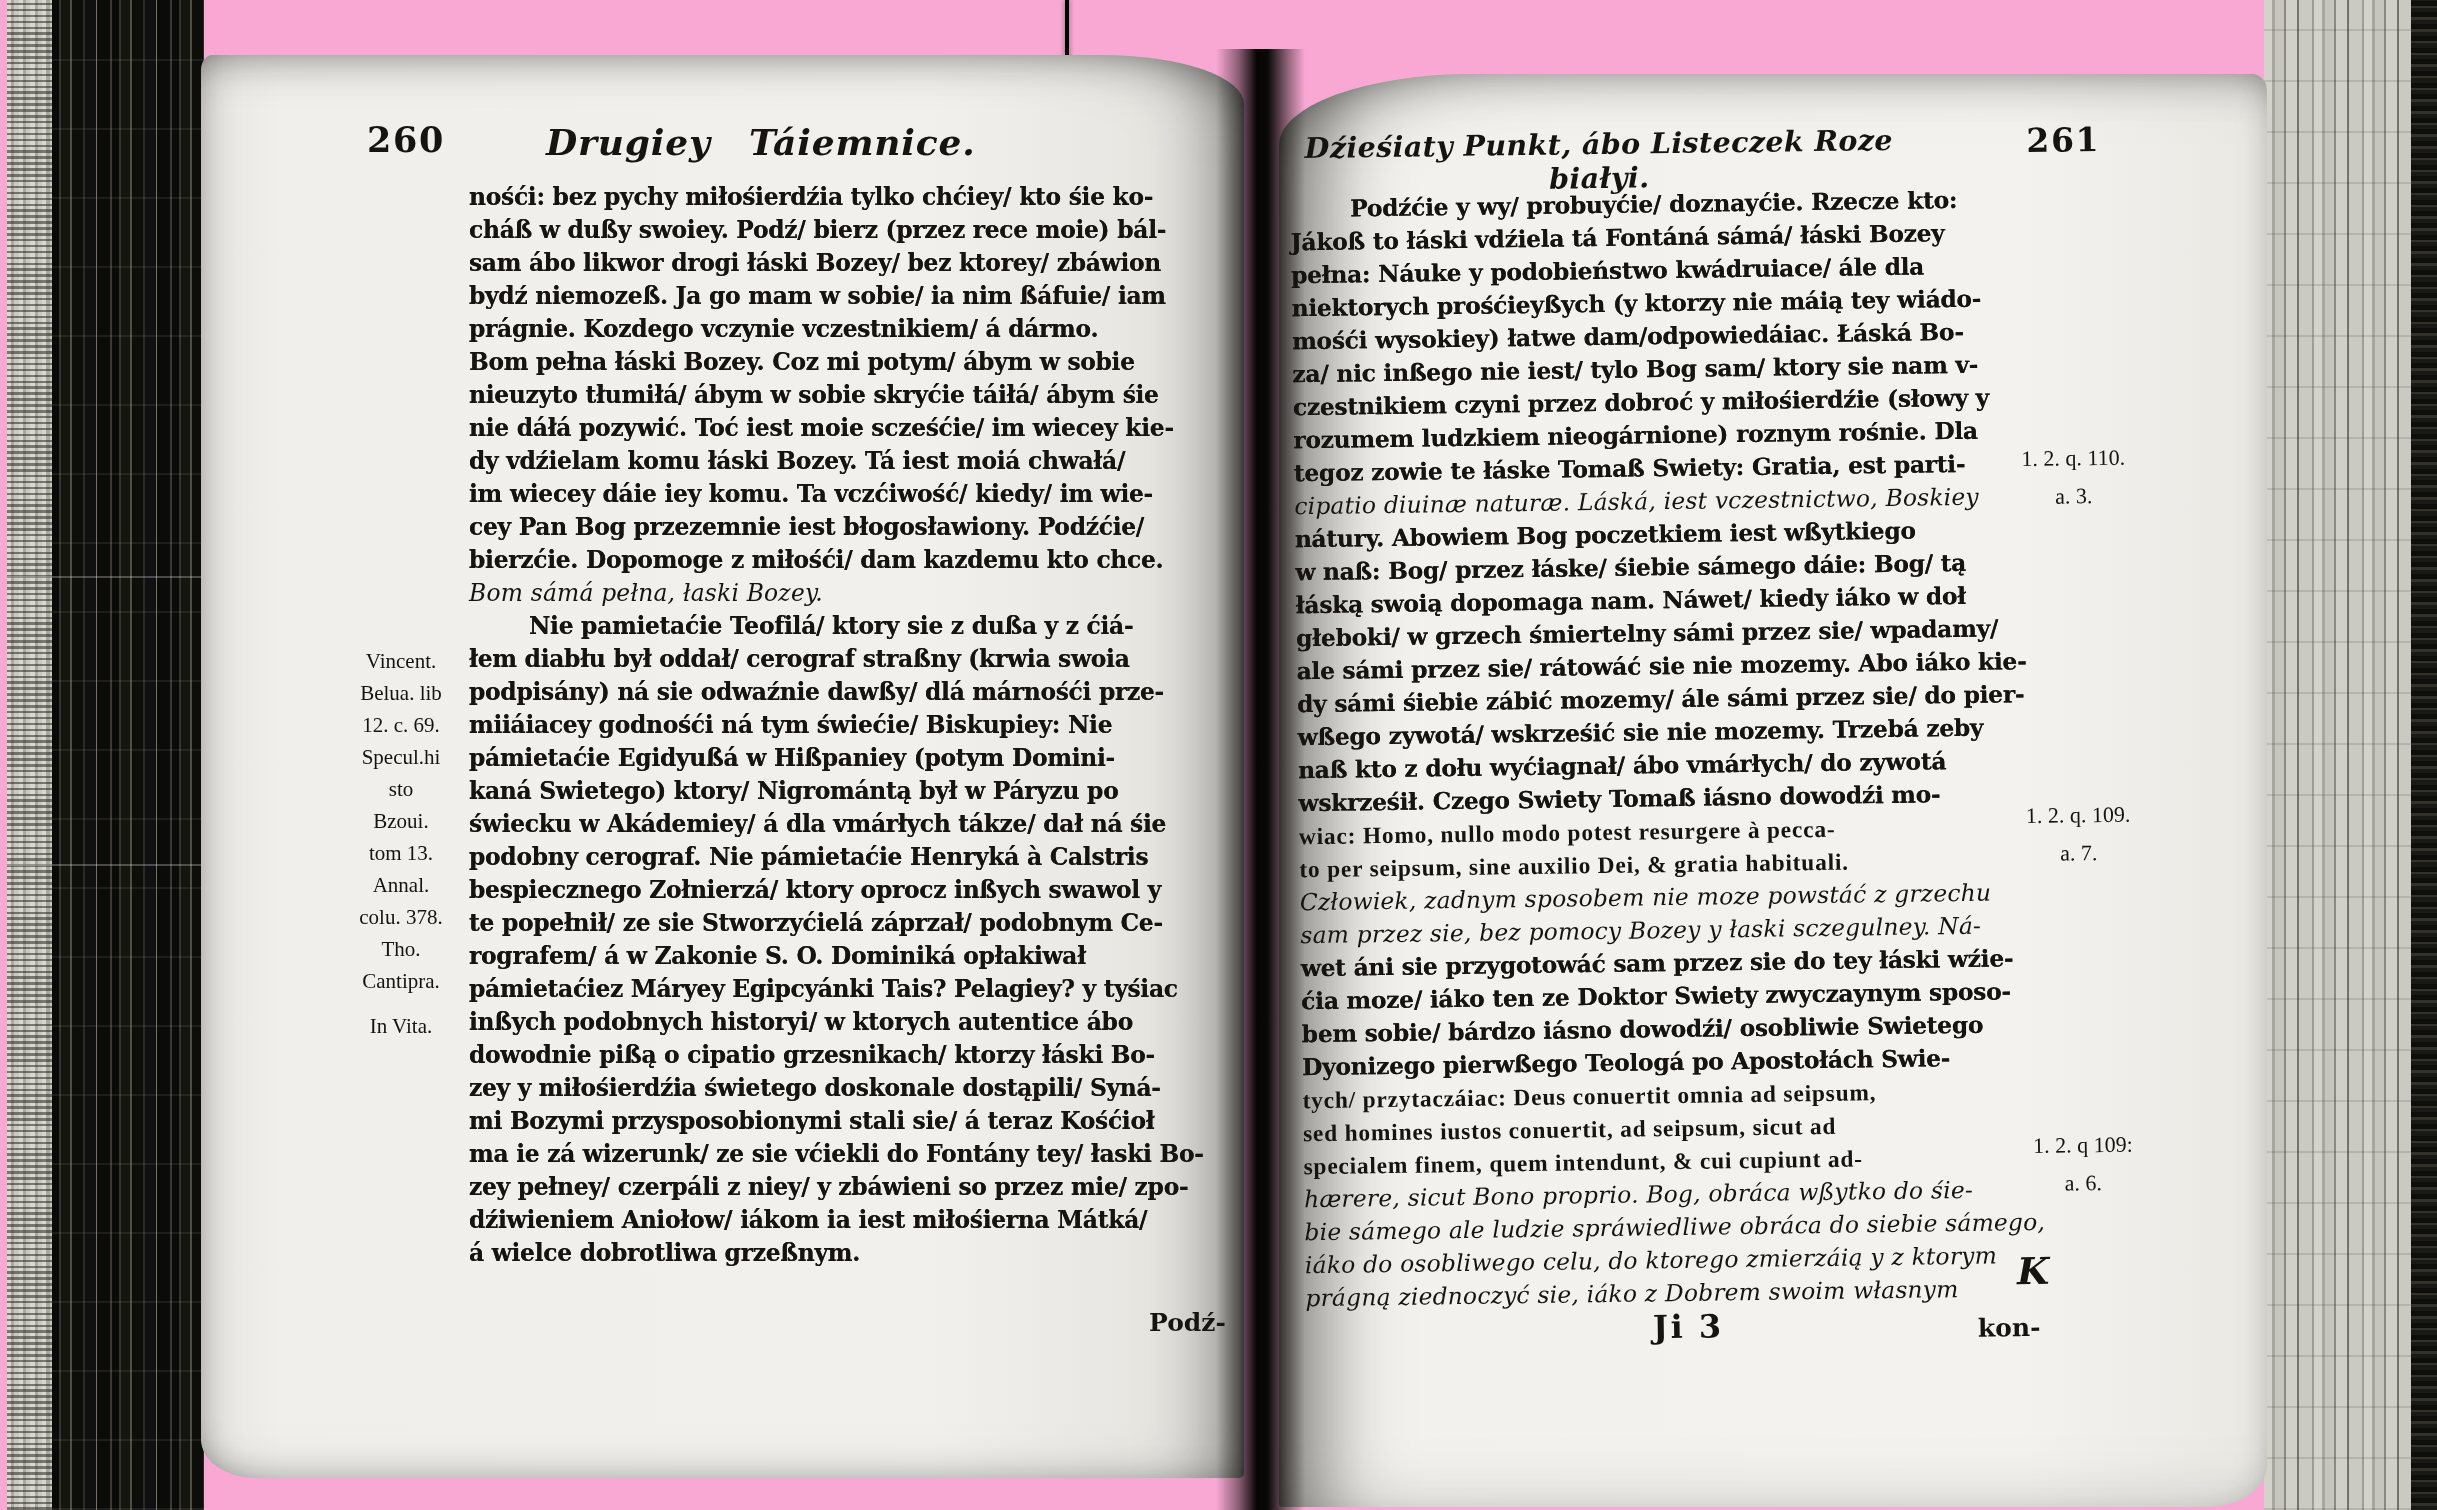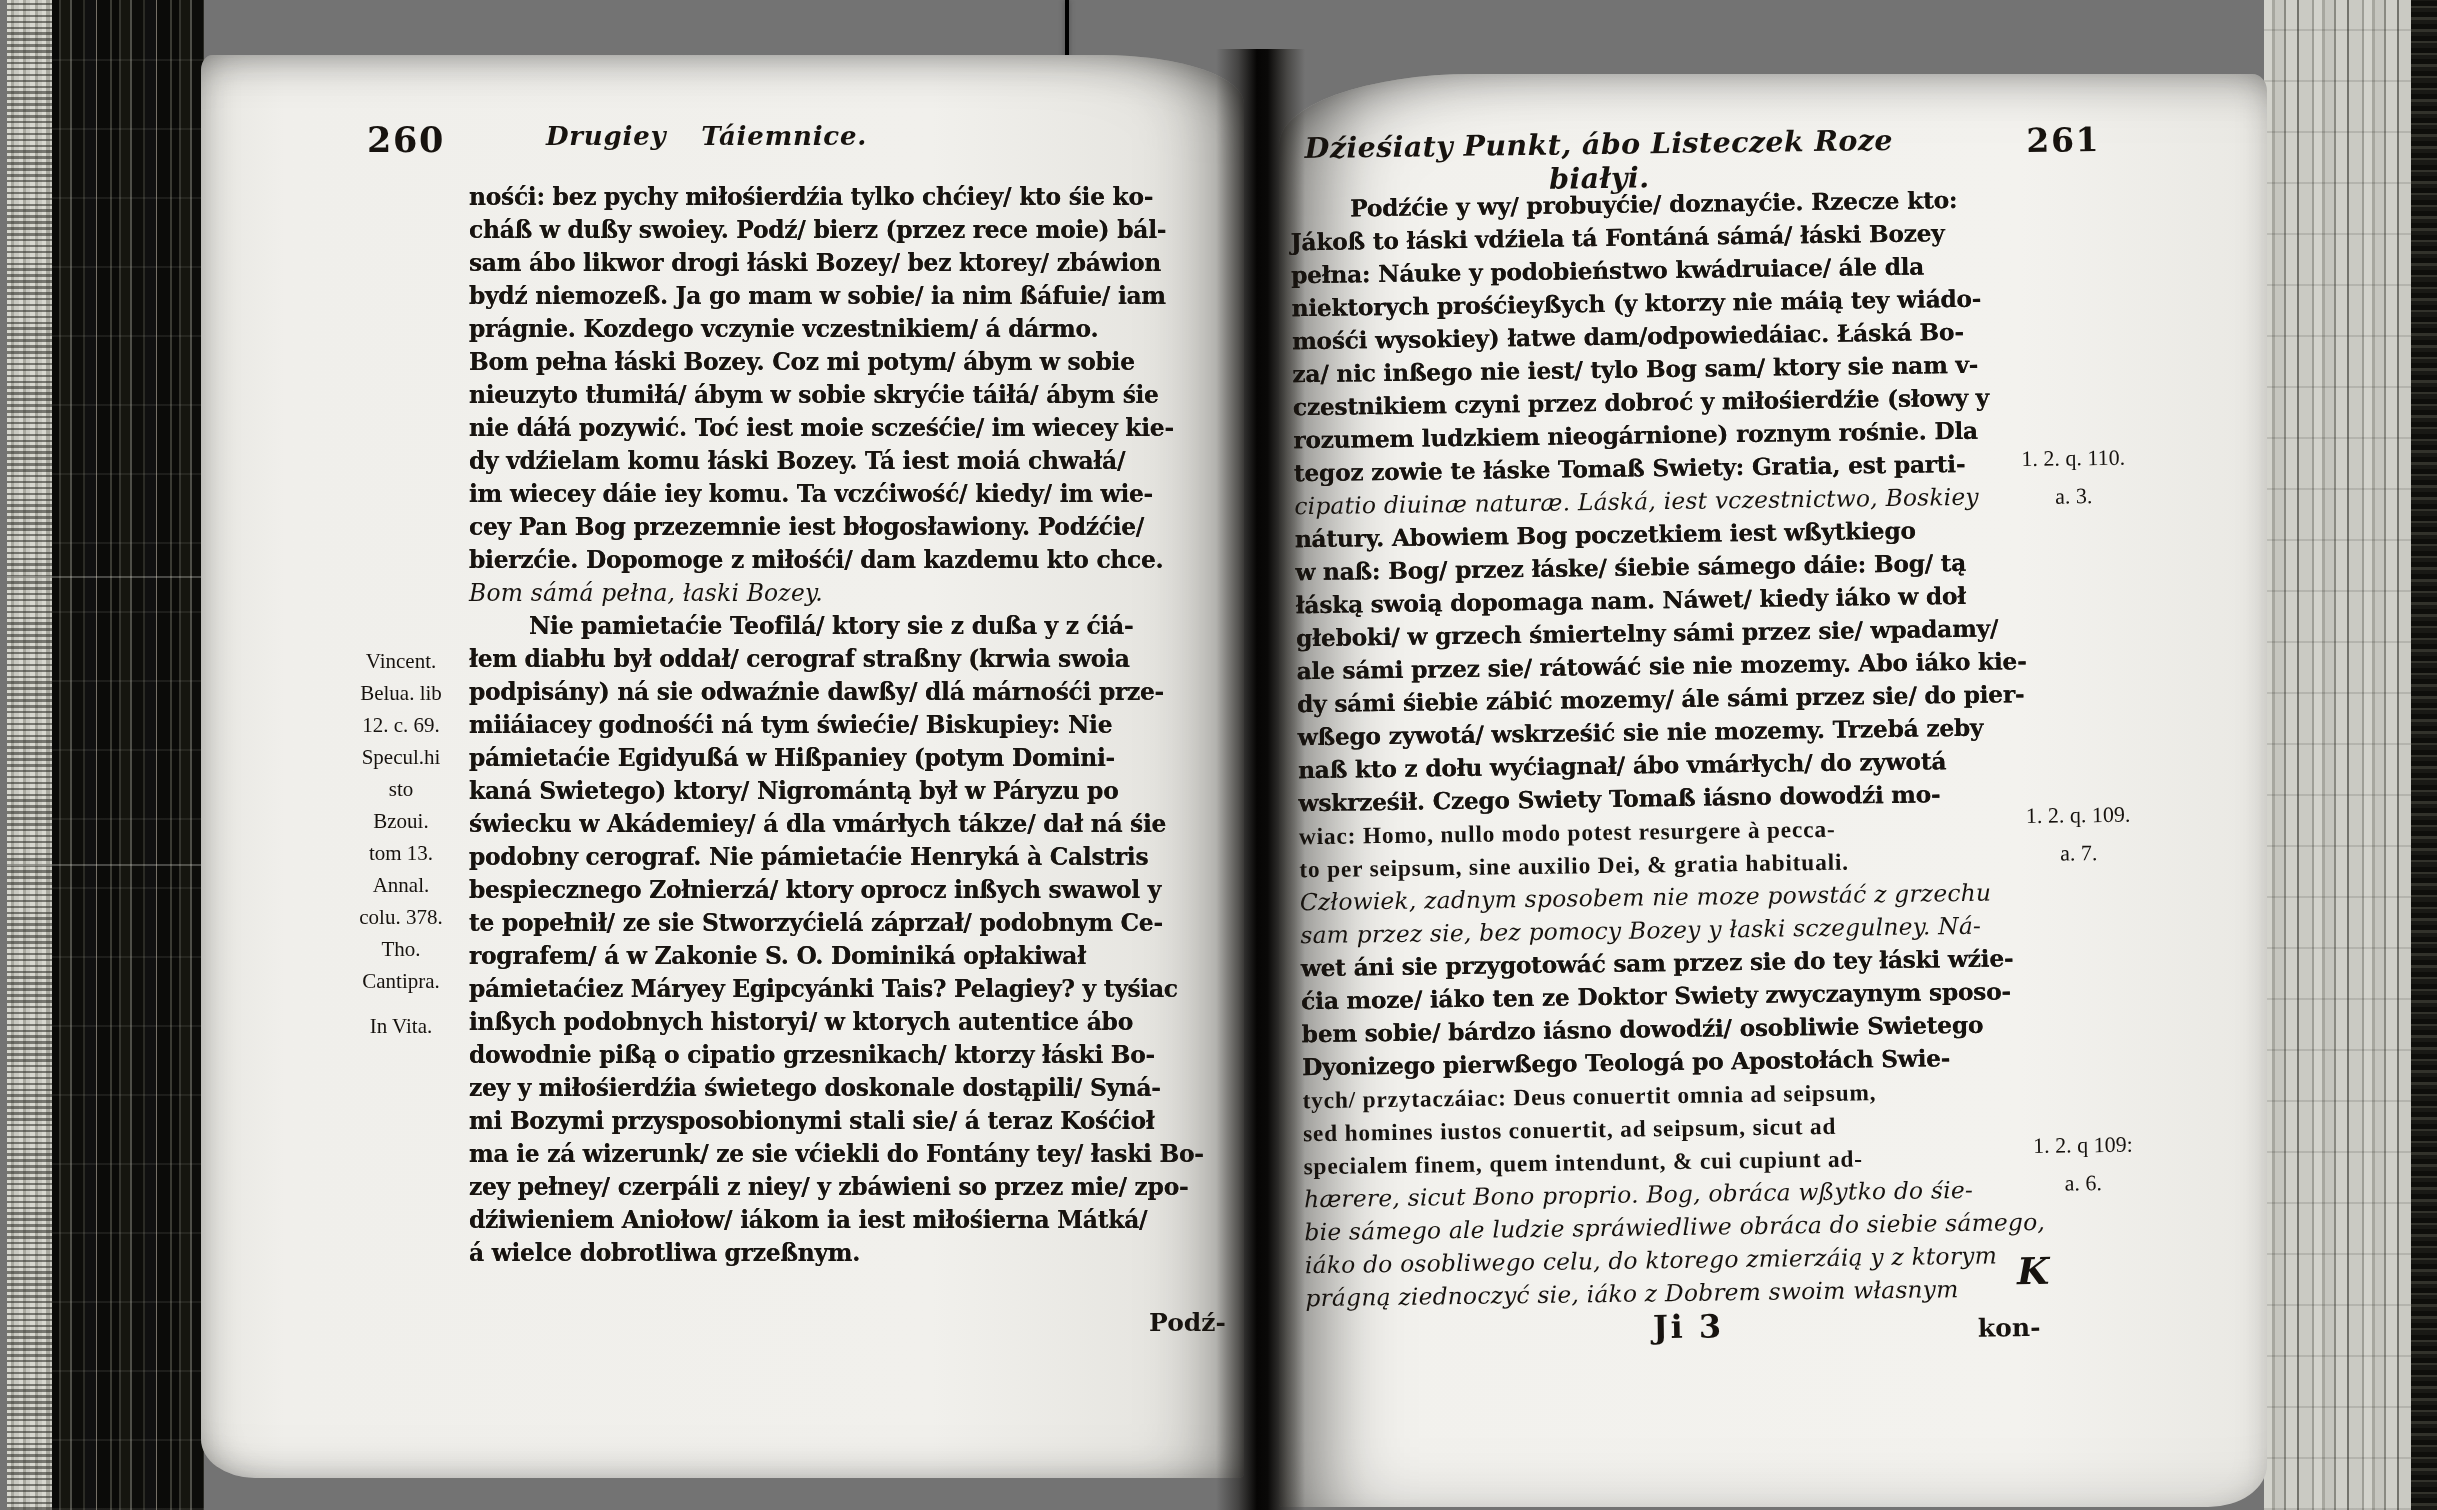--- a/index.html
+++ b/index.html
@@ -1,16 +1,16 @@
 <!DOCTYPE html>
 <html style="font-size:13.4px"><head>
 <meta charset="utf-8">
 <style>
   html,body{margin:0;padding:0;background:#000;}
-  .stage{position:relative;width:2438px;height:1510px;background:#737373;overflow:hidden;
+  .stage{position:relative;width:2438px;height:1510px;background:#f9a8d4;overflow:hidden;
          font-family:"DejaVu Serif",serif;color:#17130f;}
   .stage *{position:absolute;}
 
   
   .edge{top:0;height:1510px;}
   .edge-left-cloth{left:6.7px;width:45px;
     background:
       repeating-linear-gradient(0deg,rgba(40,40,34,.55) 0 2.5px,rgba(0,0,0,0) 2.5px 5.9px),
       repeating-linear-gradient(90deg,#d8d8d0 0 4.2px,#a8a89f 4.2px 7.5px,#c9c9c1 7.5px 11.7px);}
   .edge-left-dark{left:52px;width:152px;
@@ -53,21 +53,21 @@
                #0a0908 58%,rgba(30,28,24,.5) 80%,rgba(0,0,0,0) 100%);}
 
   
   .content{left:0;top:0;width:2438px;height:1510px;}
   .content-right{transform:rotate(-0.8deg);transform-origin:1674px 837px;}
 
   .pagenum{font-weight:700;font-size:35px;letter-spacing:1.7px;}
   .pn-left{left:367px;top:119px;}
   .pn-right{left:2036px;top:126px;font-size:33px;}
   .running{font-style:italic;font-weight:700;}
-  .running-left{left:546px;top:121px;font-size:26px;word-spacing:25px;letter-spacing:0.8px;}
+  .running-left{left:546px;top:121px;font-size:36px;word-spacing:25px;letter-spacing:0.8px;}
   .running-right{left:1303px;top:126px;width:611px;text-align:center;font-size:28.5px;letter-spacing:0.4px;}
 
   .body .ln{position:static;display:block;height:33px;line-height:33px;white-space:nowrap;
     font-family:"DejaVu Serif",serif;font-weight:700;font-size:23.4px;letter-spacing:-0.3px;
     text-shadow:0 0 0.5px rgba(20,16,12,.8);}
   .body{width:783px;}
   .body-left{left:469px;top:181px;}
   .body-right{left:1299px;top:188px;}
   .body .ln.s-it{font-weight:500;font-style:italic;letter-spacing:0.2px;text-shadow:none;}
   .body .ln.s-ro{font-family:"Liberation Serif",serif;letter-spacing:0.8px;text-shadow:none;}

